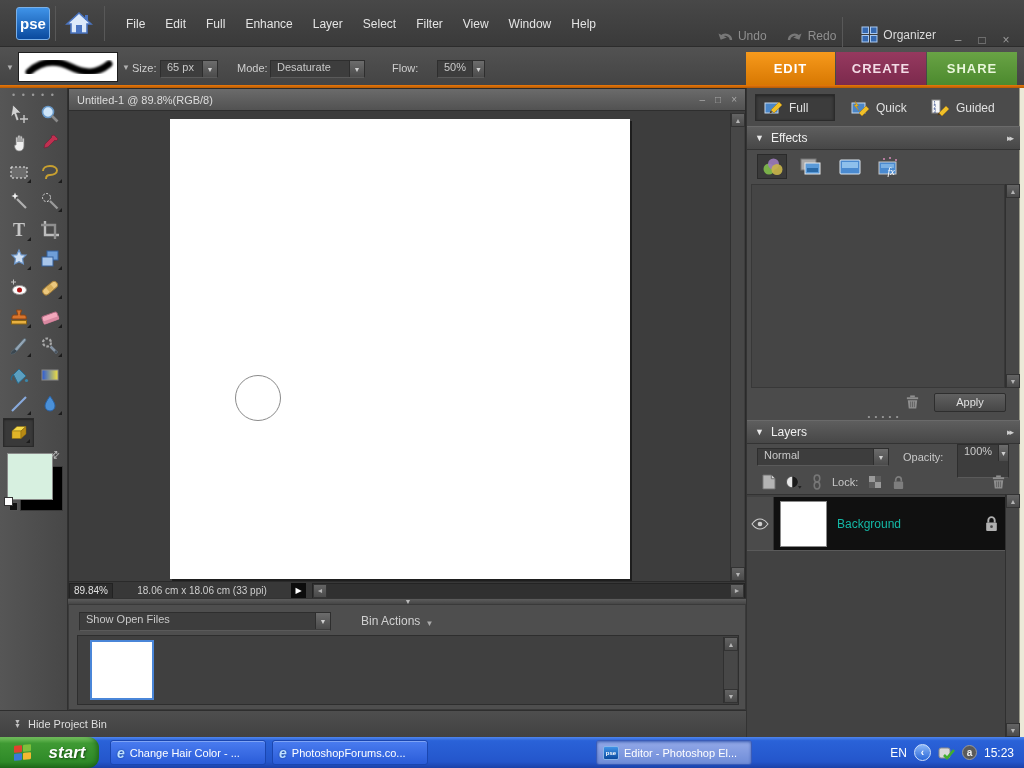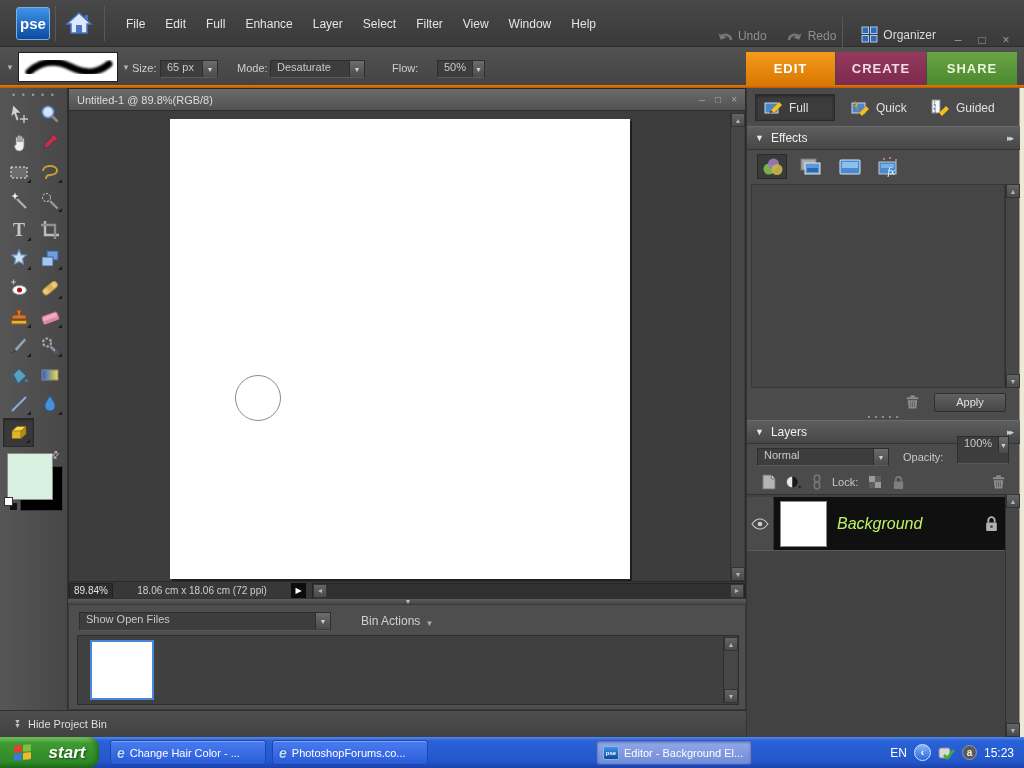--- a/index.html
+++ b/index.html
@@ -105,31 +105,31 @@
   .fx-icon.sel{background:#3a3a3a;border:1px solid #2a2a2a}
   #fx-list{left:4px;top:96px;width:254px;height:204px;background:#454545;border:1px solid #383838}
   #fx-vsb{left:258px;top:96px;width:14px;height:204px}
   #fx-vsb .sb-btn{position:absolute;left:0}
   #fx-actions{left:0;top:302px;width:273px;height:24px;display:flex;align-items:center;justify-content:flex-end;gap:14px;padding-right:14px}
   #apply-btn{width:72px;height:19px;background:linear-gradient(#606060,#474747);border:1px solid #2e2e2e;border-radius:2px;color:#e0e0e0;font-size:11px;display:flex;align-items:center;justify-content:center}
   #panel-split{left:0;top:326px;width:273px;height:6px;text-align:center;color:#9a9a9a;font-size:8px;line-height:5px;letter-spacing:1px}
   
   #blend-field{left:10px;top:360px;width:132px;height:18px}
   #opacity-label{left:156px;top:363px;font-size:11px;color:#c8c8c8}
-  #opacity-field{left:210px;top:348px;width:52px;height:28px}
+  #opacity-field{left:210px;top:356px;width:52px;height:34px}
   #layer-icons{left:0px;top:384px;width:273px;height:20px;display:flex;align-items:center;gap:10px;padding:0 14px}
   #lock-label{color:#c8c8c8;font-size:11px}
   #layers-list{left:0;top:406px;width:258px;height:243px;background:#424242;border-top:1px solid #333}
   #layers-vsb{left:258px;top:406px;width:14px;height:243px}
   #layers-vsb .sb-btn{position:absolute;left:0}
   #layer-row{left:0;top:2px;width:258px;height:54px;display:flex;align-items:stretch;border-bottom:1px solid #5a5a5a}
   #eye-cell{width:27px;display:flex;align-items:center;justify-content:center;border-right:1px solid #333;background:#4b4b4b}
   #layer-body{flex:1;background:#101010;display:flex;align-items:center;gap:10px;padding:0 6px}
   #layer-thumb{width:47px;height:46px;background:#fff;border:1px solid #8a8a8a}
-  #layer-name{font-style:italic;font-size:16px;color:#bef264;flex:1}
+  #layer-name{font-size:12px;color:#14b8a6;flex:1}
 
   
   #taskbar{left:0;top:737px;width:1024px;height:31px;background:linear-gradient(#4f86ee 0%,#2a62d8 12%,#2456cb 80%,#1b41a8 100%)}
   #start-btn{left:0;top:0;width:99px;height:31px;border-radius:0 11px 11px 0;background:linear-gradient(#7ec968 0%,#3f9a33 20%,#2f8a28 80%,#1e6a1a 100%);display:flex;align-items:center;justify-content:center;gap:18px;color:#fff;font-weight:bold;font-style:italic;font-size:17px;text-shadow:1px 1px 2px #1a4a14;box-shadow:inset -4px 0 6px -3px #1a5a14}
   #winflag{width:17px;height:15px;display:grid;grid-template-columns:8px 8px;grid-template-rows:7px 7px;gap:1px;transform:skewY(-6deg)}
   #winflag span{border-radius:1px}
   .task-btn{top:3px;height:25px;width:156px;background:linear-gradient(#4a7cf0,#2a5cd8);border:1px solid #1a46b0;border-radius:3px;display:flex;align-items:center;gap:5px;padding:0 6px;color:#fff;font-size:11px;white-space:nowrap;overflow:hidden;box-shadow:inset 0 1px 0 #7fa4f5}
   .task-btn.active{background:linear-gradient(#93a9e8,#6f8cd8);border-color:#3a5cb8;box-shadow:inset 0 1px 3px #3a5cb0}
   .ie-icon{color:#bfe0ff;font-weight:bold;font-size:14px;font-style:italic;text-shadow:0 0 2px #0a3a8a;flex:none}
   .pse-mini{width:16px;height:14px;background:linear-gradient(#3f93e8,#0a4a9e);border:1px solid #8ab4e8;border-radius:2px;color:#fff;font-size:6px;font-weight:bold;display:flex;align-items:center;justify-content:center;flex:none}
@@ -408,21 +408,21 @@
     <div class="abs" id="brush-cursor"></div>
   </div>
   <div class="abs sb-v" id="doc-vsb">
     <span class="sb-btn" style="top:0">▲</span>
     <span class="sb-btn" style="bottom:0">▼</span>
   </div>
   <div class="abs" id="doc-status">
     <div id="zoom-field">
         <span>89.84%</span>
       </div>
-    <div id="size-info"><span>18.06 cm x 18.06 cm (72 ppi)</span></div>
+    <div id="size-info"><span>18.06 cm x 18.06 cm (33 ppi)</span></div>
     <div id="status-flyout">▶</div>
     <div id="doc-hsb">
       <span class="sb-btn" style="left:0">◄</span>
       <span class="sb-btn" style="right:0">►</span>
     </div>
   </div>
 </div>
 
 <div class="abs" id="splitter">
     <span class="tab">▼</span>
@@ -617,21 +617,21 @@
   <div class="abs task-btn" style="left:110px">
     <span class="ie-icon">e</span>
     <span>Change Hair Color - ...</span>
   </div>
   <div class="abs task-btn" style="left:272px">
     <span class="ie-icon">e</span>
     <span>PhotoshopForums.co...</span>
   </div>
   <div class="abs task-btn active" style="left:596px">
     <span class="pse-mini">pse</span>
-    <span>Editor - Background El...</span>
+    <span>Editor - Photoshop El...</span>
   </div>
   <div class="abs" id="tray">
     <span id="lang-en">EN</span>
     <span id="tray-chevron">‹</span>
     <svg width="17" height="16" viewBox="0 0 17 16">
         <rect x="1" y="3" width="11" height="10" rx="2" fill="#d8d8d8" stroke="#8a8a8a"></rect>
         <path d="M6 10l3 3 7-8" stroke="#3fae2e" stroke-width="2.6" fill="none"></path>
       </svg>
     <span id="tray-a">a</span>
     <span id="clock">15:23</span>

